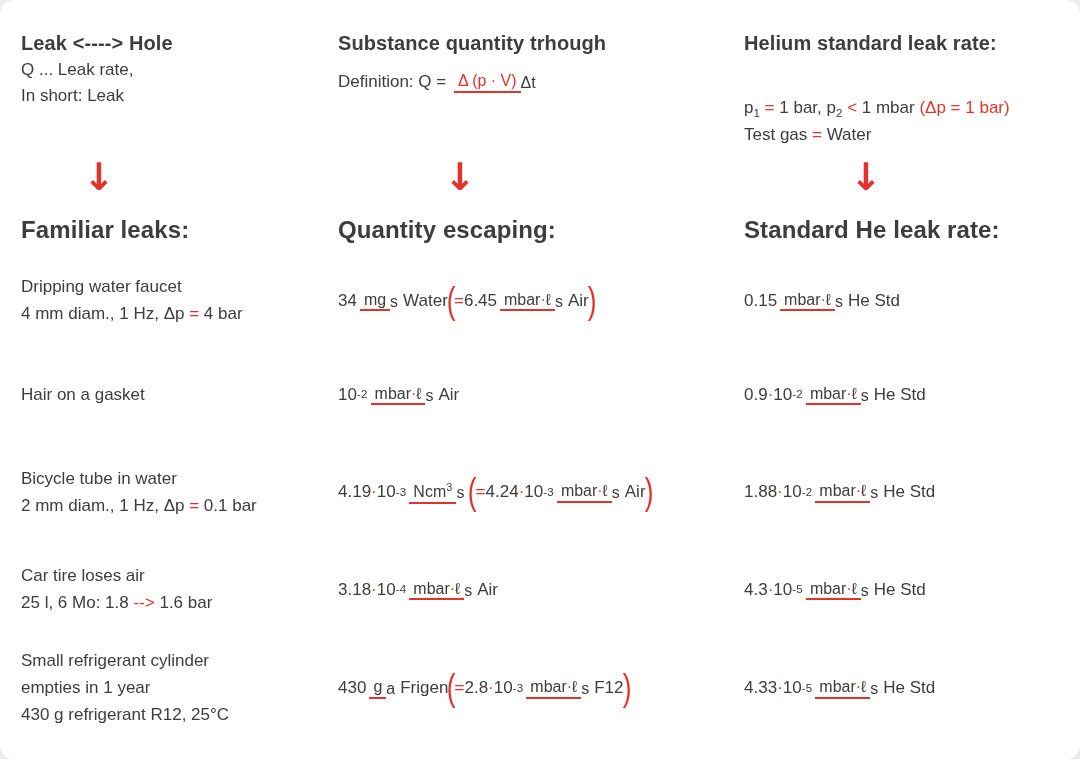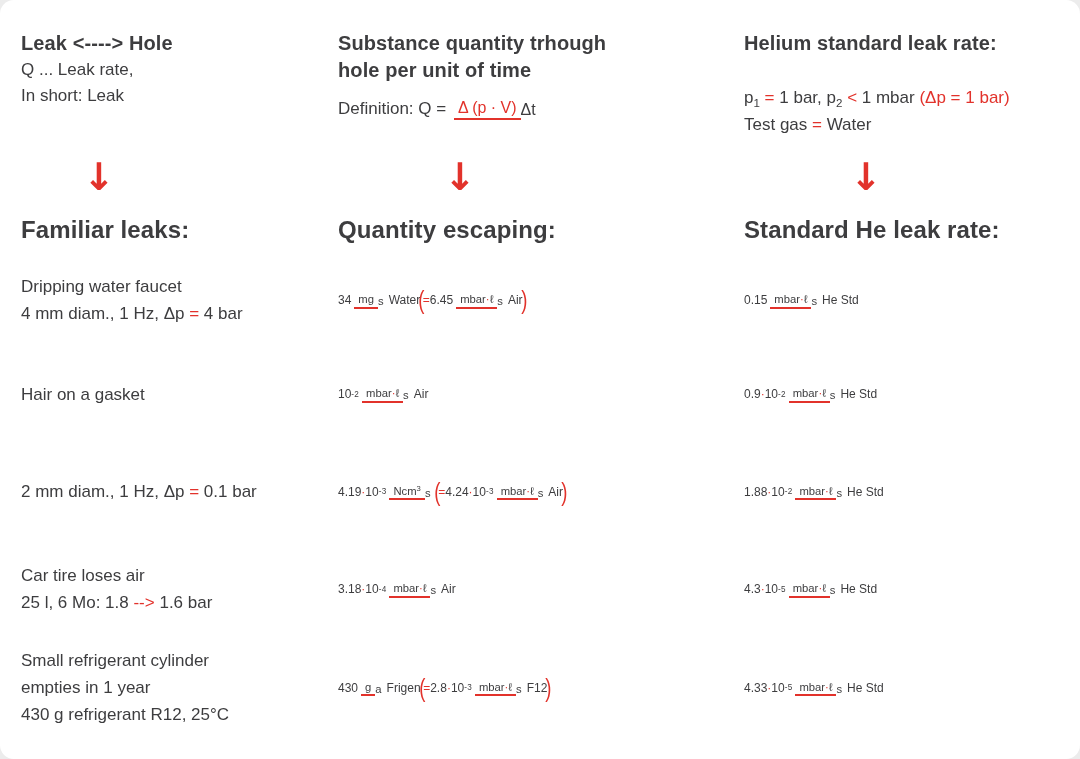--- a/index.html
+++ b/index.html
@@ -16,21 +16,21 @@
     padding:22px 10px 0 21px;
     box-sizing:border-box;height:100%;
   }
   .cell{min-width:0;}
   
   .header-cell{padding-top:8px;}
   .col-title{font-size:20px;font-weight:700;line-height:1.35;letter-spacing:.1px;}
   .col-sub{font-size:17px;line-height:1.55;}
   .c0 .col-sub{}
   .c1 .col-sub{margin-top:12px;}
-  .c2 .col-sub{margin-top:28px;line-height:1.5;}
+  .c2 .col-sub{margin-top:38px;line-height:1.5;}
   
   .arrow-cell{display:flex;align-items:center;}
   .arrow{
     font-family:"DejaVu Sans",sans-serif;
     color:var(--red,#e2322b);font-size:38px;font-weight:700;line-height:1;
   }
   .a0{padding-left:62px;}
   .a1{padding-left:106px;}
   .a2{padding-left:106px;}
   
@@ -38,21 +38,21 @@
     display:flex;align-items:center;
     font-size:24px;font-weight:700;letter-spacing:.1px;
   }
   
   .left-cell{
     display:flex;flex-direction:column;justify-content:center;
     font-size:17px;line-height:1.58;
   }
   .formula-cell{
     display:flex;align-items:center;
-    font-size:12px;line-height:1.3;white-space:nowrap;
+    font-size:17px;line-height:1.3;white-space:nowrap;
   }
   .rlast{padding-bottom:22px;}
   
   .red{color:var(--red,#e2322b);}
   .frac{
     display:inline-flex;flex-direction:row;align-items:center;
     vertical-align:middle;margin:0 5px 0 3px;font-size:.94em;line-height:1.12;
   }
   .frac .fnum{border-bottom:2px solid var(--red,#e2322b);padding:0 4px 1px;}
   .frac .fden{padding-top:1px;}
@@ -76,21 +76,20 @@
           <div class="fline"><span>Leak &lt;----&gt; Hole</span></div>
         </div>
       <div class="col-sub">
           <div class="fline"><span>Q ... Leak rate,</span></div>
           <div class="fline"><span>In short: Leak</span></div>
         </div>
     </div>
     <div class="cell header-cell c1">
       <div class="col-title">
           <div class="fline"><span>Substance quantity trhough</span></div>
-          <div class="fline"><span>hole per unit of time</span></div>
         </div>
       <div class="col-sub">
           <div class="fline"><span>Definition: Q = </span><span class="frac">
               <span class="fnum"><span class="red">Δ (p · V)</span></span>
               <span class="fden"><span>Δt</span></span>
             </span></div>
         </div>
     </div>
     <div class="cell header-cell c2">
       <div class="col-title">
@@ -164,20 +163,21 @@
         <span>10</span>
         <span class="sup">-2</span>
         <span class="frac">
           <span class="fnum"><span>mbar</span><span class="red">·</span><span>ℓ</span></span>
           <span class="fden"><span>s</span></span>
         </span>
         <span> He Std</span>
       </div>
 
     <div class="cell left-cell">
+        <div class="fline"><span>Bicycle tube in water</span></div>
         <div class="fline"><span>2 mm diam., 1 Hz, Δp </span><span class="red">=</span><span> 0.1 bar</span></div>
       </div>
     <div class="cell formula-cell">
         <span>4.19</span>
         <span class="red"> · </span>
         <span>10</span>
         <span class="sup">-3</span>
         <span class="frac">
           <span class="fnum"><span>Ncm</span><span class="sup">3</span></span>
           <span class="fden"><span>s</span></span>

